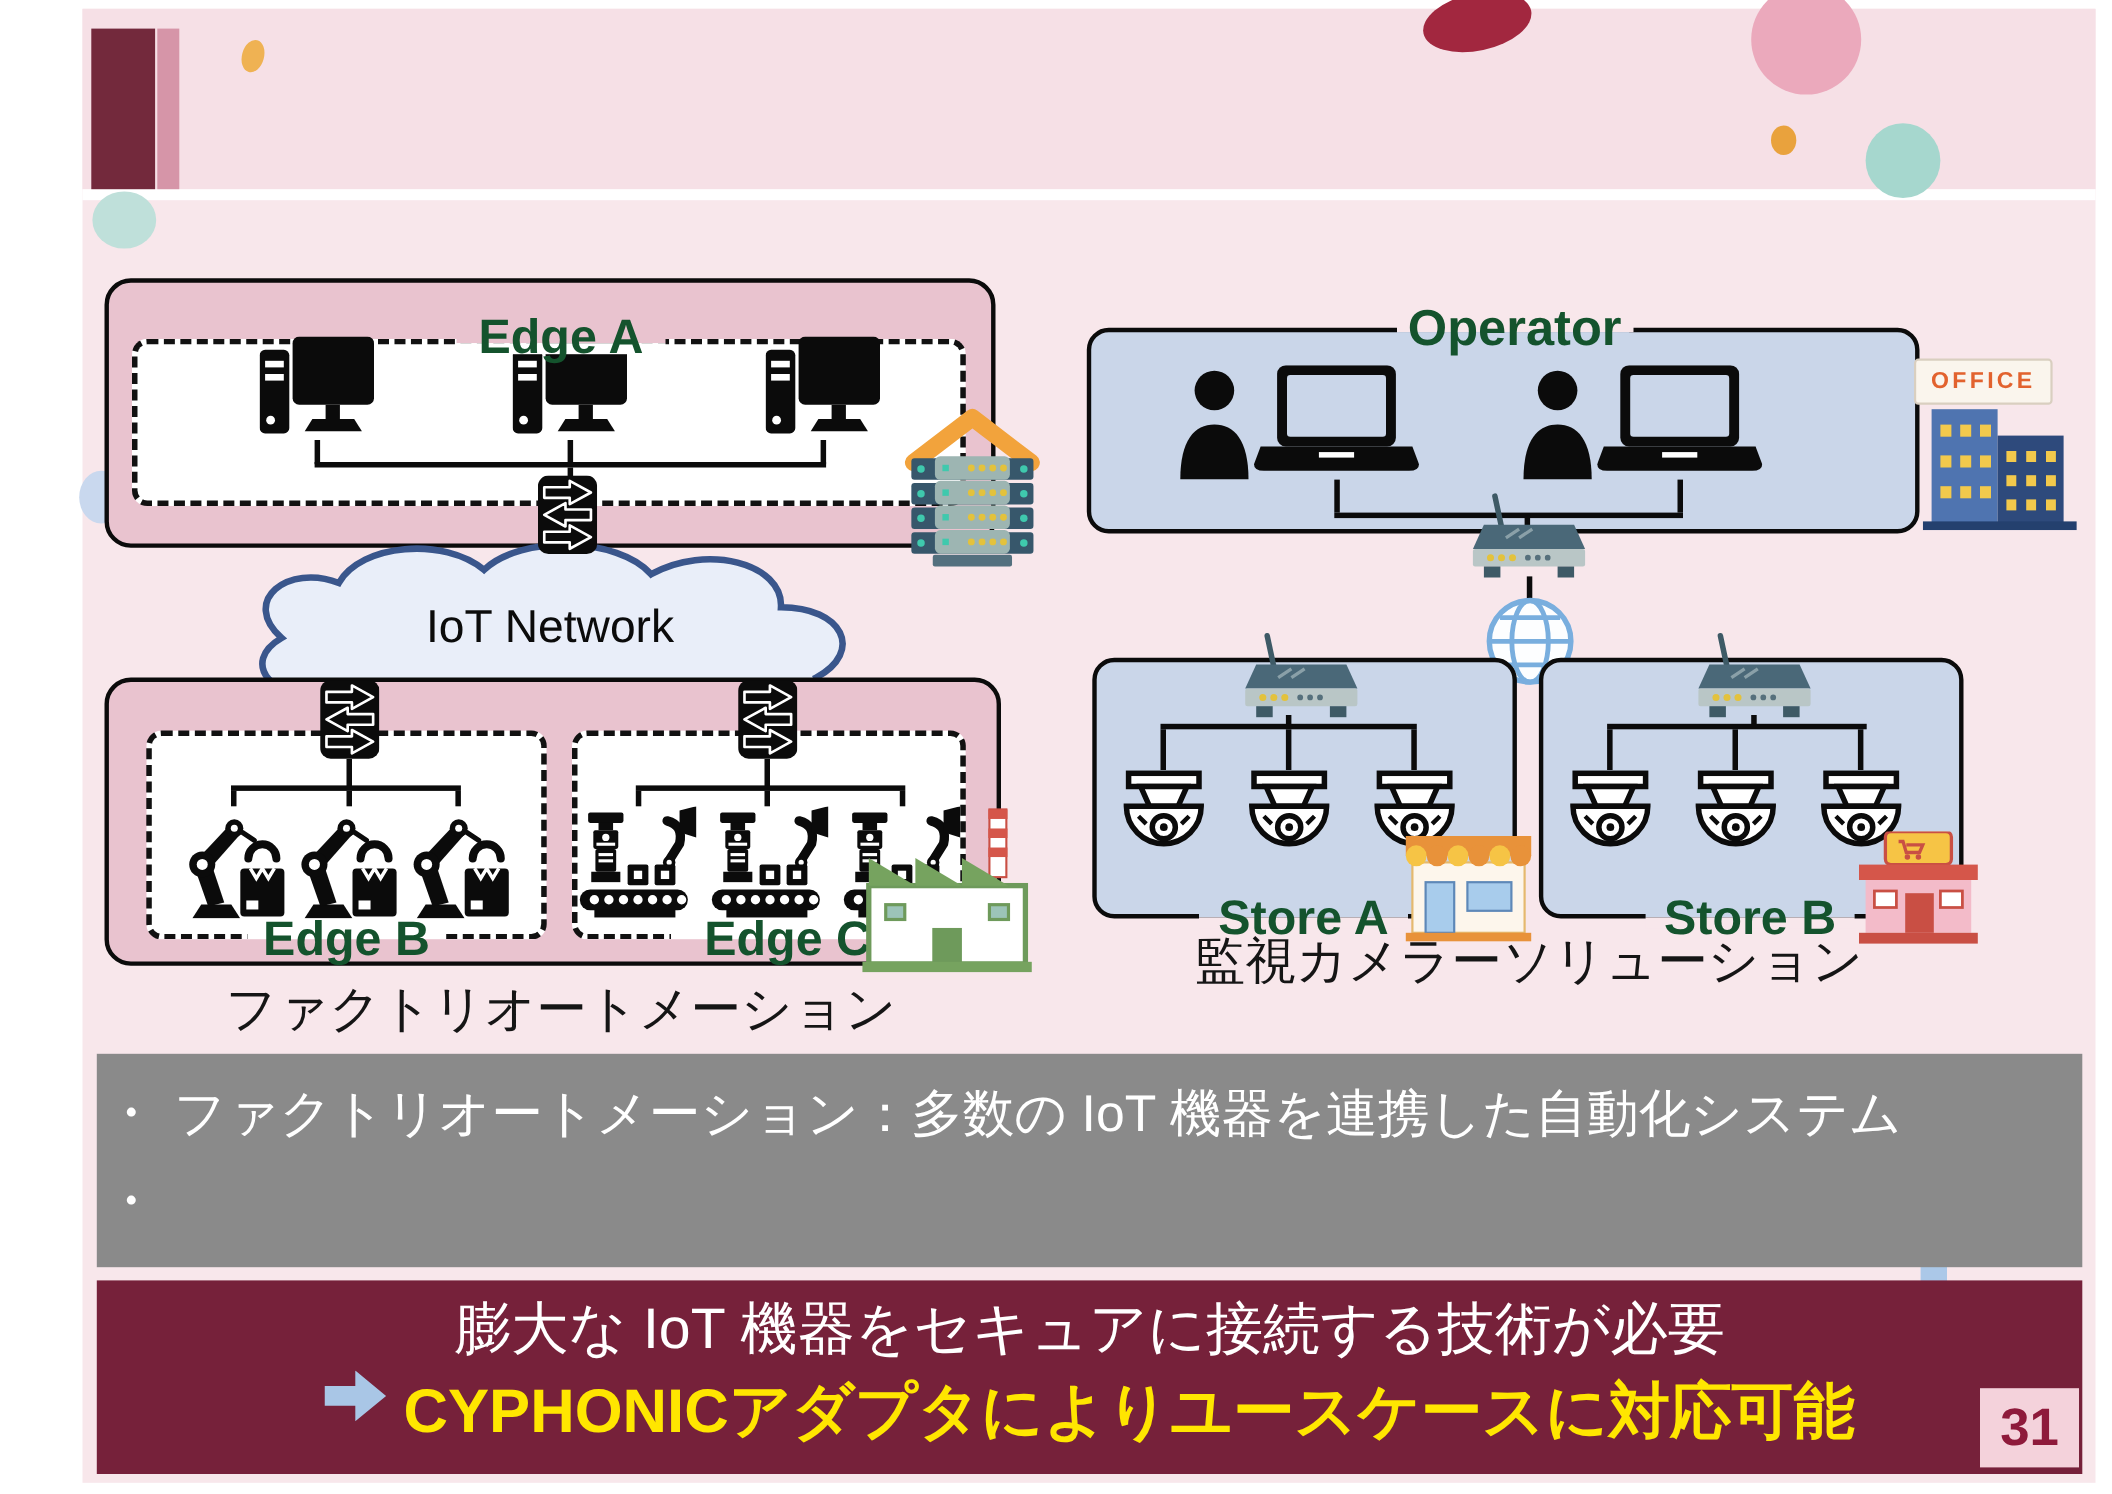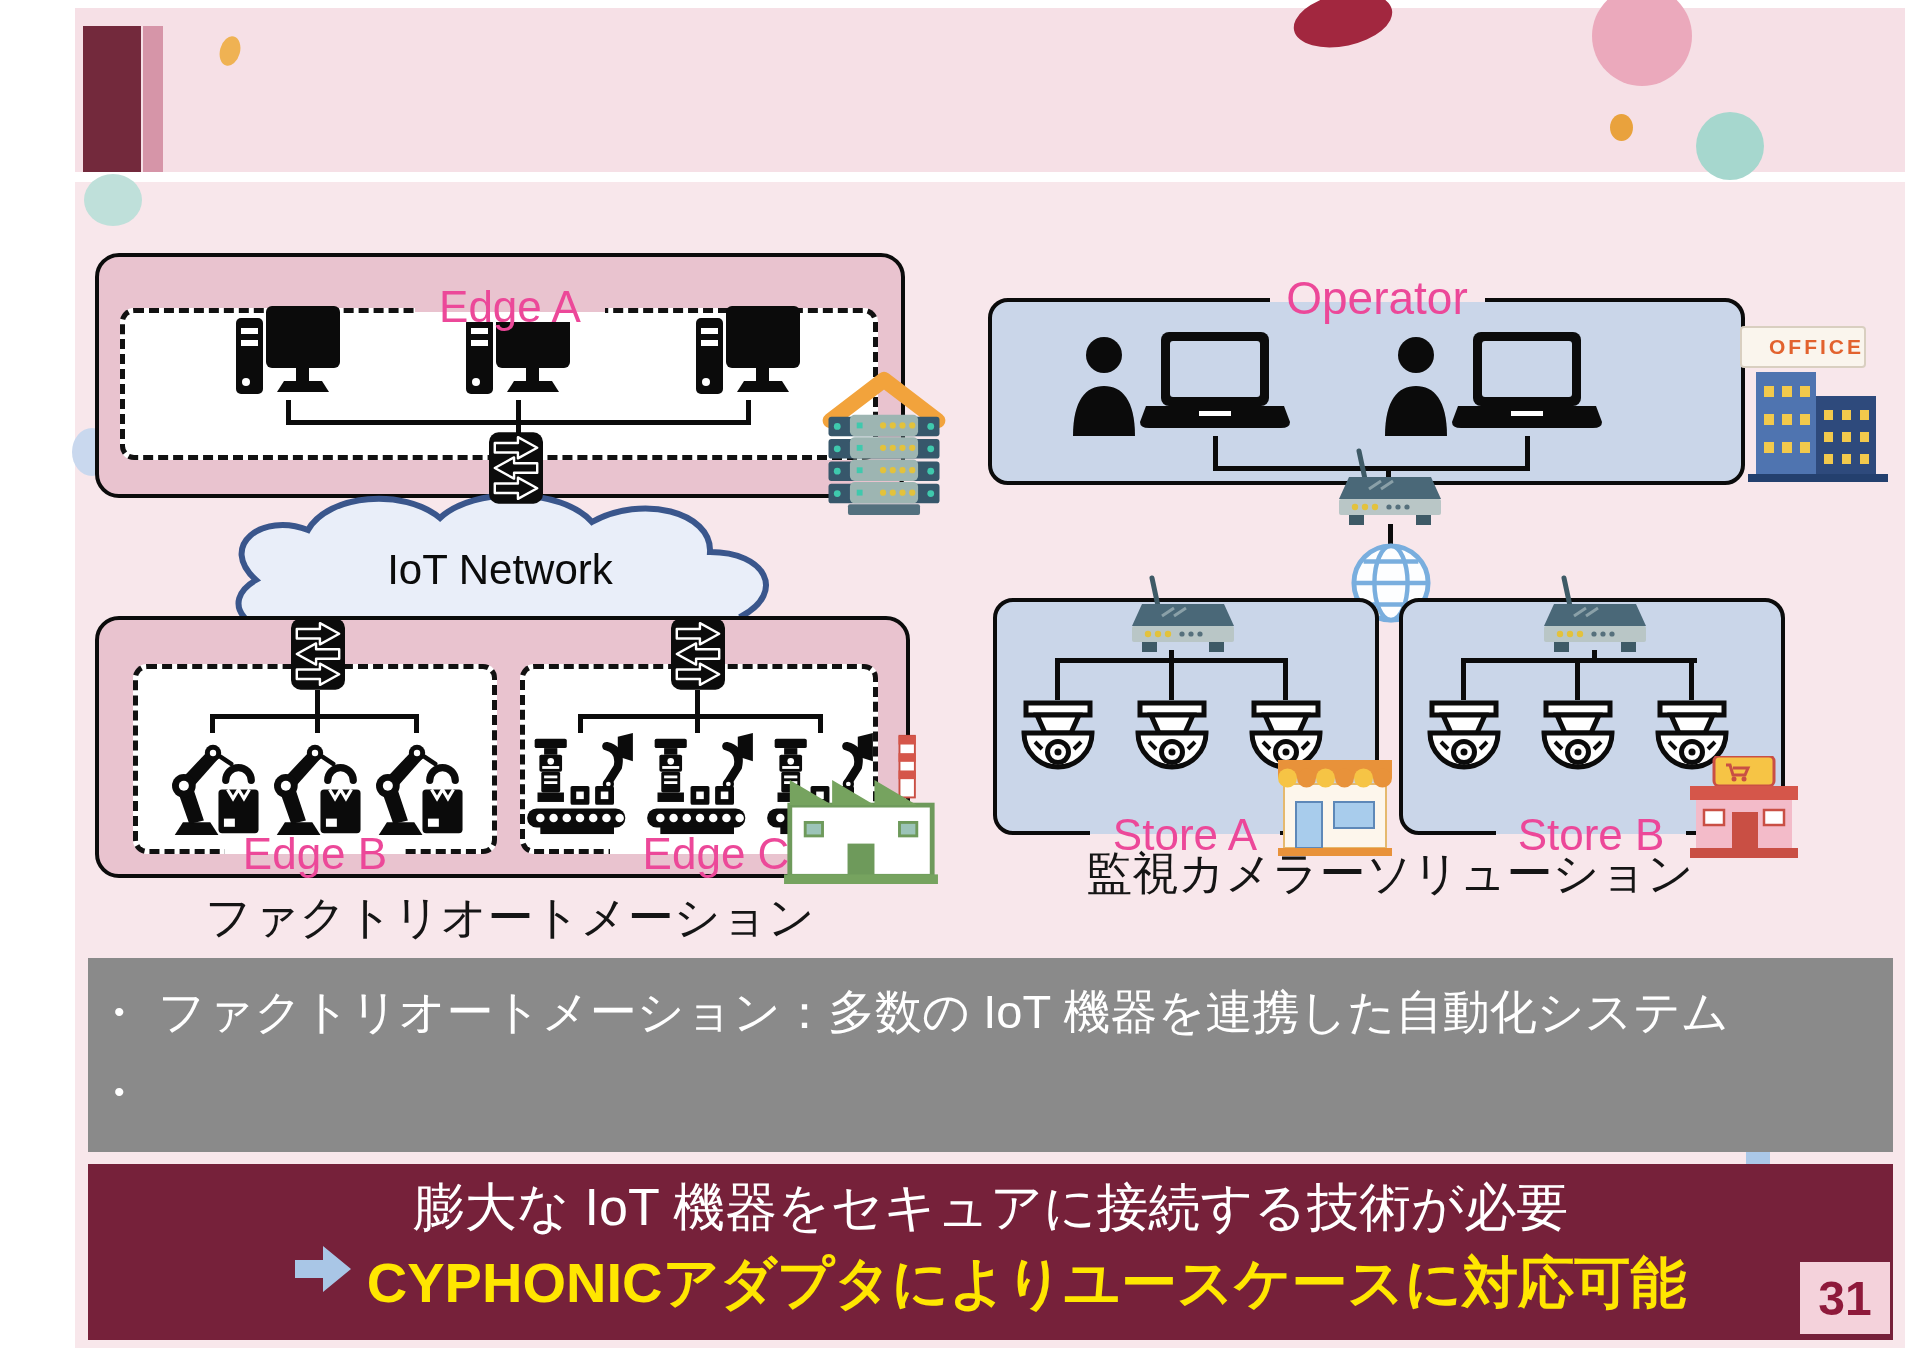--- a/index.html
+++ b/index.html
@@ -4,39 +4,39 @@
 <style>
   html,body{margin:0;padding:0;background:#fff;}
   .page{position:relative;width:1920px;height:1358px;background:#fff;overflow:hidden;
         font-family:"Liberation Sans","DejaVu Sans",sans-serif;}
   .abs{position:absolute;}
   .ln{position:absolute;background:#0b0b0b;}
   .panel-pink{position:absolute;background:#E9C3CF;border:4px solid #0b0b0b;border-radius:24px;box-sizing:border-box;}
   .panel-blue{position:absolute;background:#CAD6E9;border:4px solid #0b0b0b;border-radius:20px;box-sizing:border-box;}
   .dashedbox{position:absolute;background:#fff;border:5px dashed #111;border-radius:14px;box-sizing:border-box;}
   .dlabel{position:absolute;display:flex;align-items:center;justify-content:center;
-          font-size:44px;font-weight:400;color:#ec4899;white-space:nowrap;}
+          font-size:44px;font-weight:700;color:#14532d;white-space:nowrap;}
   .caption{position:absolute;display:flex;align-items:center;justify-content:center;
            font-size:46px;font-weight:500;color:#151515;white-space:nowrap;}
   .eraser{position:absolute;}
   .cloudtext{position:absolute;display:flex;align-items:center;justify-content:center;
              font-size:42px;color:#0b0b0b;font-weight:500;white-space:nowrap;}
   .title{position:absolute;left:178px;top:36px;font-size:74px;font-weight:600;color:#8E1A3B;
          letter-spacing:2px;white-space:nowrap;}
   .sumrow{position:absolute;display:flex;align-items:center;color:#fff;font-size:47px;font-weight:500;
           white-space:pre;padding-left:26px;box-sizing:border-box;}
   .sumrow .bullet{font-size:30px;width:44px;flex:0 0 auto;}
   .conc1{position:absolute;display:flex;align-items:center;justify-content:center;color:#fff;
          font-size:52px;font-weight:500;white-space:nowrap;}
   .conc2{position:absolute;display:flex;align-items:flex-start;justify-content:center;color:#FFE600;
          font-size:56px;font-weight:600;white-space:nowrap;}
   .badge{position:absolute;background:#F4D2DB;display:flex;align-items:center;justify-content:center;
          font-size:48px;color:#8E1A3B;font-weight:600;}
   .officesign{position:absolute;background:#FAF5ED;border:2px solid #D9CFC0;border-radius:4px;
-              display:flex;align-items:center;justify-content:flex-end;font-size:21px;font-weight:700;
+              display:flex;align-items:center;justify-content:center;font-size:21px;font-weight:700;
               color:#E2622E;letter-spacing:3px;}
 </style>
 </head>
 <body>
 
 <svg width="0" height="0" style="position:absolute">
 <defs>
   <symbol id="i-pc" viewBox="0 0 104 96">
     <rect x="0" y="12" width="27" height="76" rx="5" fill="#0b0b0b"></rect>
     <rect x="5" y="22" width="17" height="6" fill="#fff"></rect>

